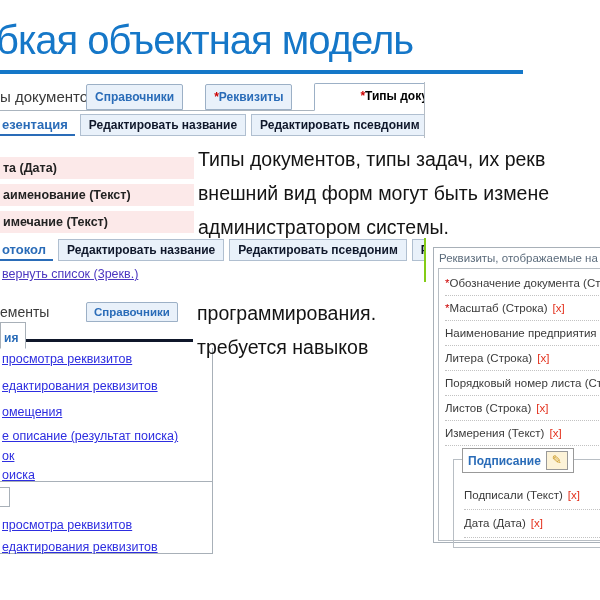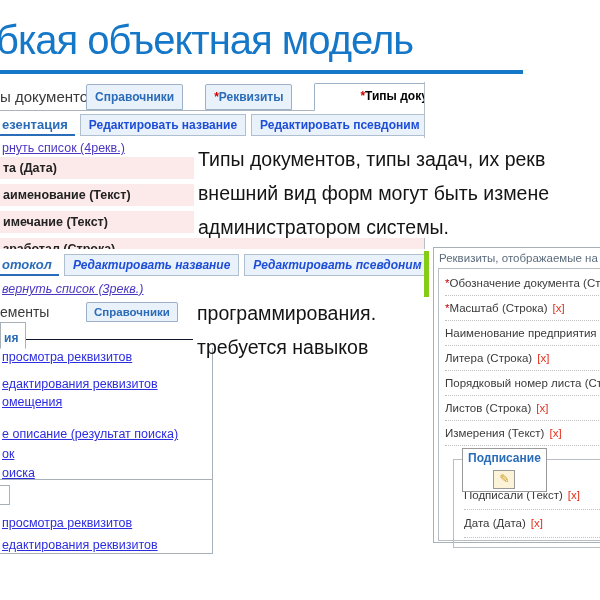--- a/index.html
+++ b/index.html
@@ -10,72 +10,72 @@
   .title{position:absolute;left:-4px;top:18px;font-size:40px;color:#1577c8;white-space:nowrap;letter-spacing:-1px;}
   .title-rule{position:absolute;left:0;top:70px;width:523px;height:4px;background:#1577c8;}
 
   
   .tab{display:inline-block;background:#e9f1fa;border:1px solid #9cb0c6;border-radius:2px 2px 0 0;
        padding:5px 8px 5px 8px;margin-right:22px;font-size:12px;font-weight:bold;color:#2a6cb8;white-space:nowrap;}
   .tab.active{background:#fff;color:#000;border-bottom:1px solid #fff;margin-bottom:-1px;padding-bottom:7px;padding-left:45px;}
   .star{color:#cc0000;}
   .subtab-active{display:inline-block;font-size:13px;font-weight:bold;color:#2a6cb8;
                  padding:3px 7px 2px 2px;border-bottom:2px solid #2a6cb8;white-space:nowrap;}
-  .btn{display:inline-block;background:#e9f1fa;border:1px solid #b0bfd0;color:#1d4ed8;font-weight:bold;
+  .btn{display:inline-block;background:#e9f1fa;border:1px solid #b0bfd0;color:#0f172a;font-weight:bold;
        font-size:12px;padding:3px 8px;margin-left:5px;white-space:nowrap;}
   .vlink{font-size:12.5px;color:#4b37c0;text-decoration:underline;white-space:nowrap;cursor:pointer;}
   .blink{font-size:12.5px;color:#2d2de0;text-decoration:underline;white-space:nowrap;cursor:pointer;position:absolute;left:2px;}
 
   
   .shotA{position:absolute;left:0;top:82px;width:424px;height:167px;border-right:1px solid #b5bdc6;overflow:hidden;background:#fff;}
   .shotA .tabrow1{position:absolute;left:0;top:0;width:100%;height:28px;border-bottom:1px solid #aab4be;
                   display:flex;align-items:flex-end;}
   .partial-tab{font-size:15px;color:#3a3a3a;width:86px;flex:0 0 86px;padding-bottom:5px;white-space:nowrap;overflow:hidden;}
   .shotA .tabrow2{position:absolute;left:0;top:31px;height:24px;display:flex;align-items:center;white-space:nowrap;}
   .shotA .collapse{position:absolute;left:2px;top:59px;}
   .pinkrow{position:absolute;left:0;width:424px;height:22px;line-height:22px;background:#fce9e9;
            font-size:12.5px;font-weight:600;color:#222;padding-left:3px;box-sizing:border-box;}
 
   
   .overlay1{position:absolute;left:194px;top:138px;width:378px;height:100px;background:#fff;z-index:5;
             padding:4px 0 0 4px;box-sizing:border-box;}
   .para{font-size:19.5px;line-height:34px;color:#141414;white-space:nowrap;}
 
   
-  .shotB{position:absolute;left:0;top:251px;width:424px;height:46px;border-right:5px solid #84cc16;overflow:hidden;background:#fff;font-style:italic;}
+  .shotB{position:absolute;left:0;top:236px;width:424px;height:46px;border-right:2px solid #84cc16;overflow:hidden;background:#fff;}
   .shotB .tabrow{position:absolute;left:0;top:2px;height:24px;display:flex;align-items:center;white-space:nowrap;}
   .shotB .collapse{position:absolute;left:2px;top:31px;}
 
   
   .shotC{position:absolute;left:0;top:300px;width:216px;height:256px;}
   .shotC .tabrowC{position:absolute;left:0;top:0;height:22px;display:flex;align-items:flex-end;white-space:nowrap;}
   .shotC .tabrowC .partial-tab{font-size:14px;padding-bottom:2px;}
   .shotC .tabrowC .tab{font-size:11.5px;padding:3px 7px;}
   .navtab{position:absolute;left:0;top:22px;background:#fff;border:1px solid #a8b0b8;border-bottom:1px solid #fff;
           padding:8px 7px 3px 3px;font-size:12px;font-weight:bold;color:#2a6cb8;z-index:2;}
   .cpanel{position:absolute;left:0;top:39px;width:213px;height:215px;background:#fff;
-          border-top:1px solid #0f172a;border-right:1px solid #a8b0b8;border-bottom:1px solid #a8b0b8;box-sizing:border-box;}
+          border-top:3px solid #0f172a;border-right:1px solid #a8b0b8;border-bottom:1px solid #a8b0b8;box-sizing:border-box;}
   .cdivider{position:absolute;left:0;top:139px;width:100%;border-top:1px solid #a8b0b8;}
   .cpartbox{position:absolute;left:0;top:145px;width:9px;height:18px;border:1px solid #a8b0b8;border-left:none;background:#fff;}
 
   
   .overlay2fill{position:absolute;left:193px;top:294px;width:182px;height:54px;background:#fff;z-index:5;}
   .overlay2text{position:absolute;left:197px;top:296px;z-index:6;}
 
   
   .shotD{position:absolute;left:433px;top:247px;width:167px;height:296px;background:#fff;
          border-top:1px solid #a8b0b8;border-left:1px solid #a8b0b8;border-bottom:1px solid #a8b0b8;box-sizing:border-box;}
   .dheader{padding:4px 0 3px 5px;font-size:11.5px;color:#5c6c7c;white-space:nowrap;}
   .dinner{position:absolute;left:4px;top:20px;width:300px;height:273px;border:1px solid #b8bec4;background:#fff;
           padding:2px 0 0 6px;box-sizing:border-box;}
   .d-item{height:24px;line-height:24px;font-size:11.5px;color:#3a3a3a;border-bottom:1px dotted #c2c2c2;white-space:nowrap;}
   .rem{color:#e3321e;margin-left:5px;}
   .dgroup{position:relative;margin:13px 0 0 8px;width:272px;height:89px;border:1px solid #b8bec4;box-sizing:border-box;}
   .dgroup-tab{position:absolute;left:8px;top:-12px;background:#fff;border:1px solid #999;
-              padding:2px 5px;display:flex;align-items:center;gap:5px;flex-direction:column;}
+              padding:2px 5px;display:flex;align-items:center;gap:5px;}
   .dgroup-title{font-size:12px;font-weight:bold;color:#2a6cb8;white-space:nowrap;}
   .pencil-btn{width:20px;height:17px;border:1px solid #999;background:#fdf3d8;text-align:center;line-height:16px;
               font-size:12px;color:#c9961e;cursor:pointer;}
   .dgroup-items{margin:22px 0 0 10px;}
   .dgroup .d-item{height:27px;line-height:27px;}
 </style>
 </head>
 <body>
 
 <div class="slide">
@@ -90,21 +90,20 @@
       <div class="tab"><span class="star">*</span><span>Реквизиты</span></div>
       <div class="tab active"><span class="star">*</span><span>Типы документов</span></div>
       <div class="tab"><span class="star">*</span><span>Типы задач</span></div>
     </div>
     <div class="tabrow2">
       <span class="subtab-active">езентация</span>
       <span class="btn">Редактировать название</span>
       <span class="btn">Редактировать псевдоним</span>
 
     </div>
-    <span class="vlink collapse">рнуть список (4рекв.)</span>
     <div class="pinkrow" style="top:75px">та (Дата)</div>
     <div class="pinkrow" style="top:102px">аименование (Текст)</div>
     <div class="pinkrow" style="top:129px">имечание (Текст)</div>
     <div class="pinkrow" style="top:156px">зработал (Строка)</div>
   </div>
 
   <div class="overlay1">
     <div class="para">Типы документов, типы задач, их рекв</div>
     <div class="para">внешний вид форм могут быть измене</div>
     <div class="para">администратором системы.</div>
@@ -123,21 +122,21 @@
   <div class="shotC">
     <div class="tabrowC">
       <div class="partial-tab">ементы</div>
       <div class="tab"><span class="star"></span><span>Справочники</span></div>
       <div class="tab"><span class="star">*</span><span>Рек</span></div>
     </div>
     <div class="navtab">ия</div>
     <div class="cpanel">
       <span class="blink" style="top:10px">просмотра реквизитов</span>
       <span class="blink" style="top:37px">едактирования реквизитов</span>
-      <span class="blink" style="top:55px">омещения</span>
+      <span class="blink" style="top:63px">омещения</span>
       <span class="blink" style="top:87px">е описание (результат поиска)</span>
       <span class="blink" style="top:107px">ок</span>
       <span class="blink" style="top:126px">оиска</span>
       <div class="cdivider"></div>
       <div class="cpartbox"></div>
       <span class="blink" style="top:176px">просмотра реквизитов</span>
       <span class="blink" style="top:198px">едактирования реквизитов</span>
     </div>
   </div>
 

